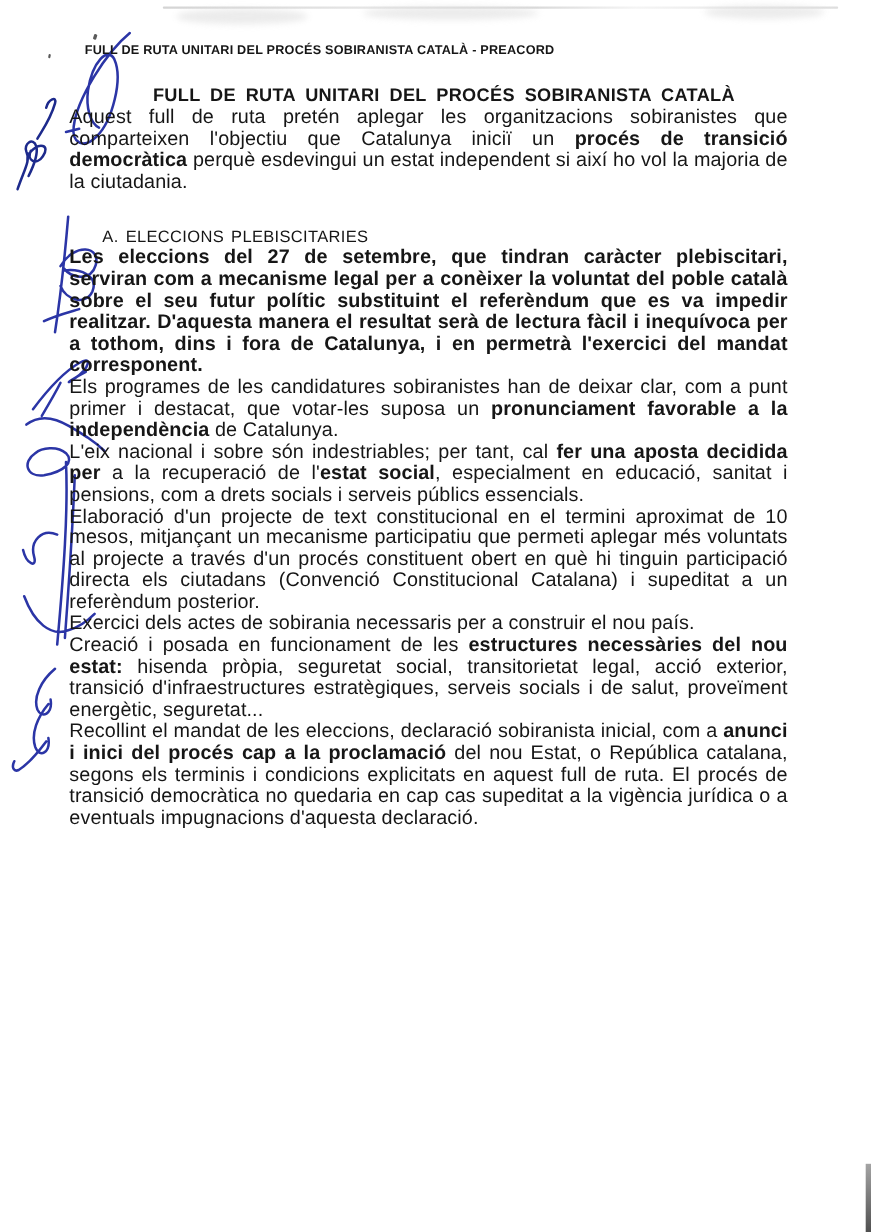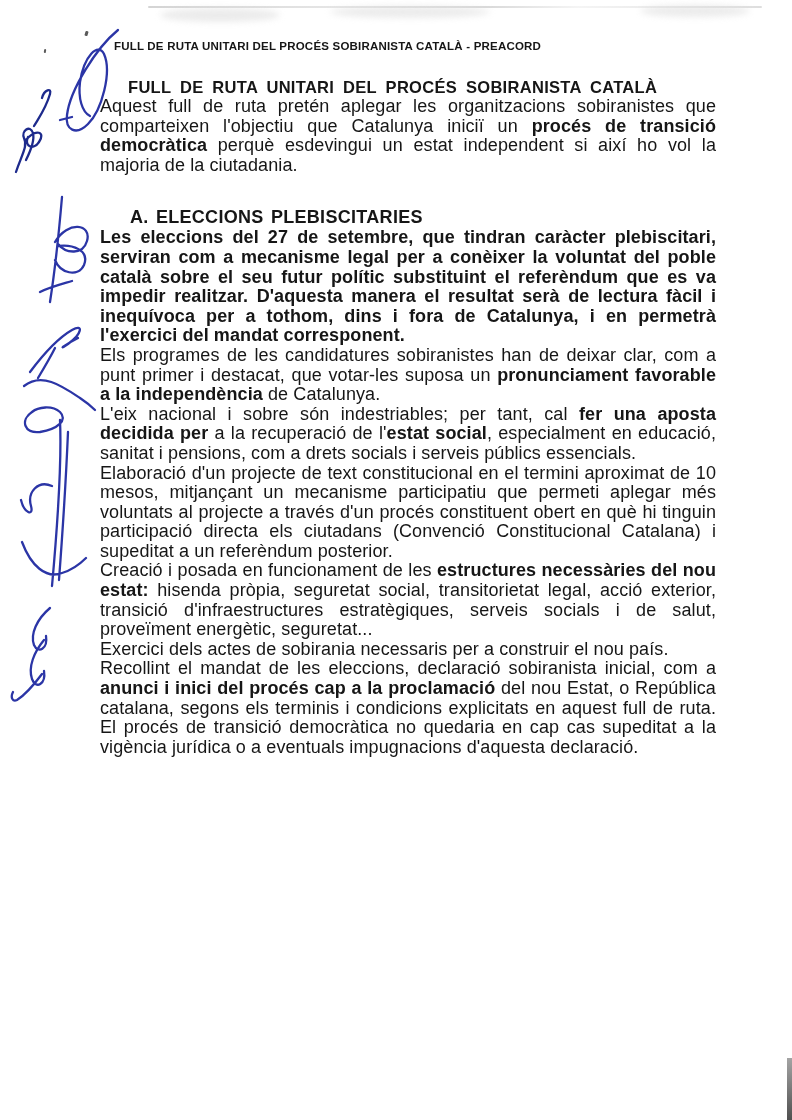--- a/index.html
+++ b/index.html
@@ -29,39 +29,38 @@
   .speck.k1{left:85px;top:31px;width:3px;height:5px;transform:rotate(18deg);}
   .speck.k2{left:44px;top:49px;width:2px;height:4px;transform:rotate(10deg);}
   .bottom-right-edge{
     right:0;bottom:0;width:5px;height:62px;
     background:linear-gradient(180deg,#9a9a9a,#3c3c3c);
     opacity:.9;
   }
   
   .doc{
     position:absolute;left:0;top:0;width:792px;
-    padding:40px 76px 0 100px;
+    padding:40px 76px 0 63px;
     box-sizing:border-box;
   }
   .doc-header{
     font-size:11.5px;font-weight:bold;letter-spacing:.2px;
     margin-left:14px;
   }
   .doc-title{
     font-size:16.5px;font-weight:bold;letter-spacing:.3px;word-spacing:4px;
-    margin-left:28px;margin-top:26px;
+    margin-left:76px;margin-top:26px;
   }
   #doc-blocks p.para{
     margin:0;font-size:18px;line-height:19.6px;
     text-align:justify;letter-spacing:.1px;
   }
   #doc-blocks div.heading{
-    font-size:18px;letter-spacing:.3px;word-spacing:2px;
+    font-size:15px;letter-spacing:.3px;word-spacing:2px;
     padding-left:30px;
-    font-weight:bold;
   }
   #doc-blocks b{font-weight:bold;}
   #doc-blocks > :nth-child(1){margin-top:34px;}
   #doc-blocks > :nth-child(2){margin-top:32px;}
   #doc-blocks > :nth-child(3){margin-top:16px;font-weight:bold;}
   #doc-blocks > :nth-child(4){margin-top:8px;}
   #doc-blocks > :nth-child(5){margin-top:10px;}
   #doc-blocks > :nth-child(6){margin-top:6px;}
   #doc-blocks > :nth-child(7){margin-top:16px;}
   #doc-blocks > :nth-child(8){margin-top:12px;}
@@ -100,19 +99,19 @@
   <div class="doc">
     <div class="doc-header">FULL DE RUTA UNITARI DEL PROCÉS SOBIRANISTA CATALÀ - PREACORD</div>
     <div class="doc-title">FULL DE RUTA UNITARI DEL PROCÉS SOBIRANISTA CATALÀ</div>
     <div id="doc-blocks">
         <p class="para"><span>Aquest full de ruta pretén aplegar les organitzacions sobiranistes que comparteixen l'objectiu que Catalunya iniciï un </span><b>procés de transició democràtica</b><span> perquè esdevingui un estat independent si així ho vol la majoria de la ciutadania.</span></p>
         <div class="heading"><span>A.  ELECCIONS PLEBISCITARIES</span></div>
         <p class="para"><span>Les eleccions del 27 de setembre, que tindran caràcter plebiscitari, serviran com a mecanisme legal per a conèixer la voluntat del poble català sobre el seu futur polític substituint el referèndum que es va impedir realitzar. D'aquesta manera el resultat serà de lectura fàcil i inequívoca per a tothom, dins i fora de Catalunya, i en permetrà l'exercici del mandat corresponent.</span></p>
         <p class="para"><span>Els programes de les candidatures sobiranistes han de deixar clar, com a punt primer i destacat, que votar-les suposa un </span><b>pronunciament favorable a la independència</b><span> de Catalunya.</span></p>
         <p class="para"><span>L'eix nacional i sobre són indestriables; per tant, cal </span><b>fer una aposta decidida per</b><span> a la recuperació de l'</span><b>estat social</b><span>, especialment en educació, sanitat i pensions, com a drets socials i serveis públics essencials.</span></p>
         <p class="para"><span>Elaboració d'un projecte de text constitucional en el termini aproximat de 10 mesos, mitjançant un mecanisme participatiu que permeti aplegar més voluntats al projecte a través d'un procés constituent obert en què hi tinguin participació directa els ciutadans (Convenció Constitucional Catalana) i supeditat a un referèndum posterior.</span></p>
+        <p class="para"><span>Exercici dels actes de sobirania necessaris per a construir el nou país.</span></p>
         <p class="para"><span>Creació i posada en funcionament de les </span><b>estructures necessàries del nou estat:</b><span> hisenda pròpia, seguretat social, transitorietat legal, acció exterior, transició d'infraestructures estratègiques, serveis socials i de salut, proveïment energètic, seguretat...</span></p>
-        <p class="para"><span>Exercici dels actes de sobirania necessaris per a construir el nou país.</span></p>
         <p class="para"><span>Recollint el mandat de les eleccions, declaració sobiranista inicial, com a </span><b>anunci i inici del procés cap a la proclamació</b><span> del nou Estat, o República catalana, segons els terminis i condicions explicitats en aquest full de ruta. El procés de transició democràtica no quedaria en cap cas supeditat a la vigència jurídica o a eventuals impugnacions d'aquesta declaració.</span></p>
       </div>
   </div>
 
 </div>
 
 </body></html>

